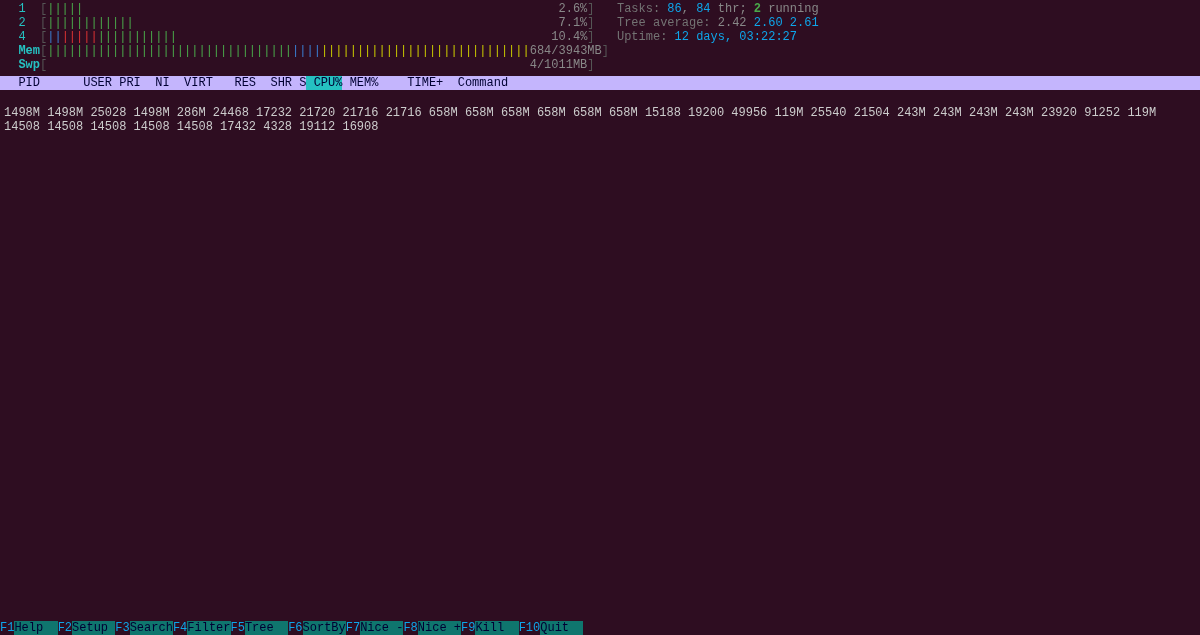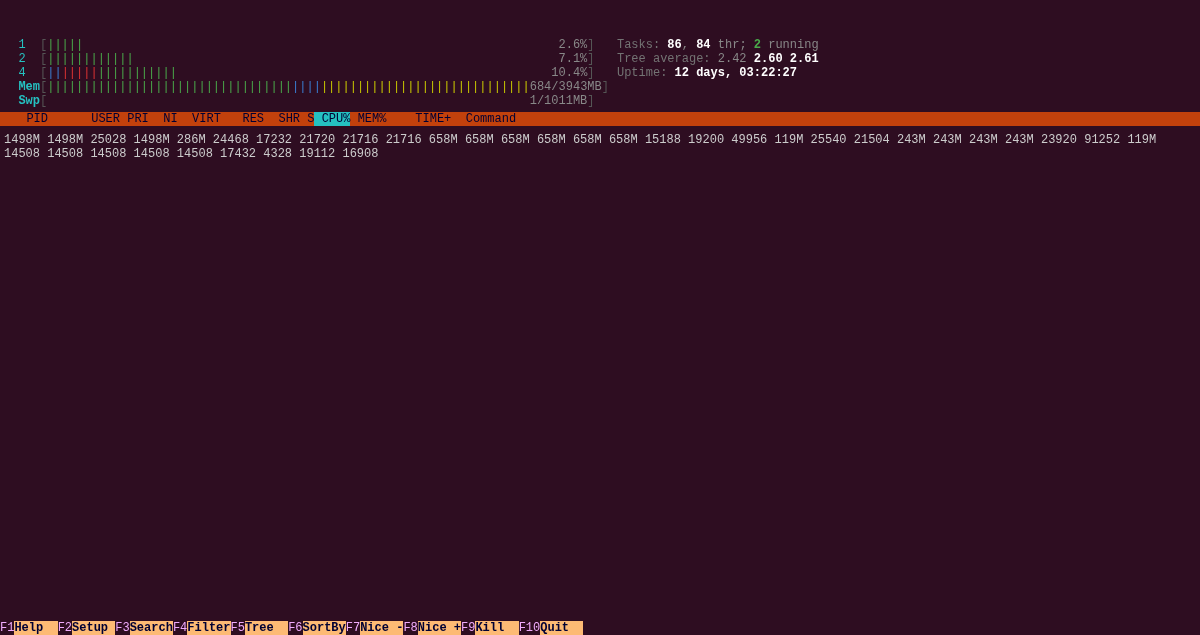--- a/index.html
+++ b/index.html
@@ -9,65 +9,64 @@
     font-family: "Courier New", monospace;
     font-size: 12px;
     line-height: 14px;
     width: 1200px;
     height: 635px;
     overflow: hidden;
   }
   .top {
     padding: 2px 4px 4px 4px;
     display: flex;
-    margin-top: 36px;
   }
   .cpus { flex: 0 0 600px; }
   .cpu-row, .mem-row { white-space: pre; }
   .cpu-num { color: #25c1c1; }
   .bar { color: #555; }
   .bar-g { color: #4aa94a; }
   .bar-r { color: #d33; }
   .bar-b { color: #3a7fd4; }
   .bar-y { color: #c9c900; }
   .pct { color: #888; }
   .mem-label { color: #25c1c1; font-weight: bold; }
   .stats { padding-left: 8px; }
   .stats-line { white-space: pre; }
   .stat-label { color: #737373; }
   .stat-val { color: #888; }
-  .stat-hi { color: #ffffff; font-weight: bold; }
+  .stat-hi { color: #0ea5e9; font-weight: normal; }
   .stat-green { color: #4aa94a; font-weight: bold; }
   .header {
-    background: #c2410c;
+    background: #c4b5fd;
     color: #003;
     white-space: pre;
-    padding: 0 12px;
+    padding: 0 4px;
   }
   .sort-col { background: #25c1c1; color: #003; }
-  .rows { padding: 7px 4px; }
+  .rows { padding: 16px 4px; }
   .footer {
     position: absolute;
     bottom: 0;
     left: 0;
     white-space: pre;
   }
-  .fk { color: #f0abfc; }
-  .fl { background: #fdba74; color: #003; font-weight: bold; }
+  .fk { color: #0ea5e9; }
+  .fl { background: #0f766e; color: #003; }
 </style>
 </head>
 <body>
 
 <div class="top">
   <div class="cpus">
     <div class="cpu-row"><span class="cpu-num">  1  </span><span class="bar">[</span><span class="bar-g">|||||</span><span class="bar" id="pad0">                                                                  </span><span class="pct">2.6%</span><span class="bar">]</span></div>
     <div class="cpu-row"><span class="cpu-num">  2  </span><span class="bar">[</span><span class="bar-g">||||||||||||</span><span class="bar" id="pad1">                                                           </span><span class="pct">7.1%</span><span class="bar">]</span></div>
     <div class="cpu-row"><span class="cpu-num">  4  </span><span class="bar">[</span><span class="bar-b">||</span><span class="bar-r">|||||</span><span class="bar-g">|||||||||||</span><span class="bar" id="pad3">                                                    </span><span class="pct">10.4%</span><span class="bar">]</span></div>
     <div class="mem-row"><span class="mem-label">  Mem</span><span class="bar">[</span><span class="bar-g">||||||||||||||||||||||||||||||||||</span><span class="bar-b">||||</span><span class="bar-y">|||||||||||||||||||||||||||||</span><span class="bar" id="padm"></span><span class="pct">684/3943MB</span><span class="bar">]</span></div>
-    <div class="mem-row"><span class="mem-label">  Swp</span><span class="bar">[</span><span class="bar" id="pads">                                                                   </span><span class="pct">1/1011MB</span><span class="bar">]</span></div>
+    <div class="mem-row"><span class="mem-label">  Swp</span><span class="bar">[</span><span class="bar" id="pads">                                                                   </span><span class="pct">4/1011MB</span><span class="bar">]</span></div>
   </div>
   <div class="stats">
     <div class="stats-line"><span class="stat-label">Tasks:</span> <span class="stat-hi">86</span><span class="stat-val">, </span><span class="stat-hi">84</span><span class="stat-val"> thr; </span><span class="stat-green">2</span><span class="stat-val"> running</span></div>
     <div class="stats-line"><span class="stat-label">Tree average:</span> <span class="stat-val">2.42</span> <span class="stat-hi">2.60</span> <span class="stat-hi">2.61</span></div>
     <div class="stats-line"><span class="stat-label">Uptime:</span> <span class="stat-hi">12 days, 03:22:27</span></div>
   </div>
 </div>
 
 <div class="header" id="colhdr">  PID      USER PRI  NI  VIRT   RES  SHR S<span class="sort-col"> CPU%</span> MEM%    TIME+  Command</div>
 

